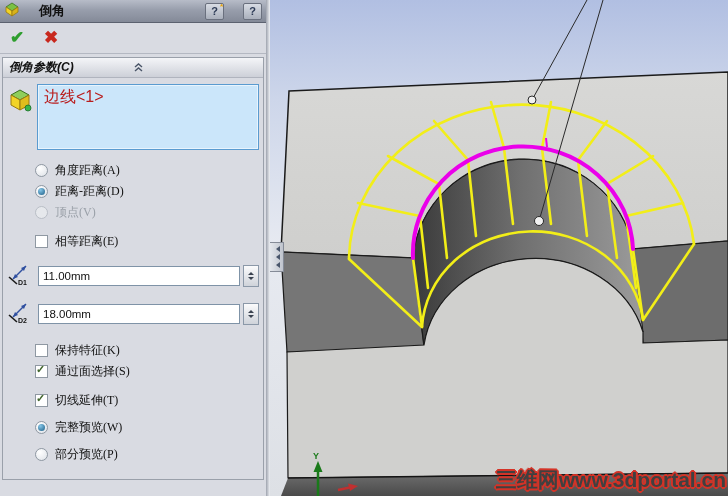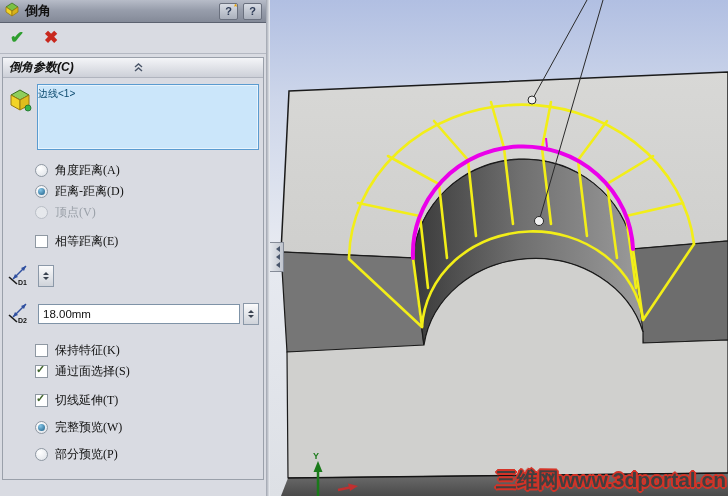--- a/index.html
+++ b/index.html
@@ -1,20 +1,20 @@
 <!DOCTYPE html>
 <html><head>
 <meta charset="utf-8">
 <style>
   html,body{margin:0;padding:0;}
   body{width:728px;height:496px;overflow:hidden;position:relative;
        font-family:"Liberation Sans","DejaVu Sans",sans-serif;background:#d9dbe2;}
   
   .pm{position:absolute;left:0;top:0;width:266px;height:496px;background:#d9dbe2;}
-  .pm-title{height:22px;display:flex;align-items:center;gap:5px;padding:0 4px;
+  .pm-title{height:22px;display:flex;align-items:center;gap:19px;padding:0 4px;
             background:linear-gradient(180deg,#b7bcc8 0%,#989eac 45%,#848a98 100%);
             border-bottom:1px solid #5c6270;}
   .pm-title-text{font-size:13px;font-weight:bold;color:#111;flex:1;}
   .tbtn{width:17px;height:15px;font-size:11px;font-weight:bold;color:#2c3a55;
         background:linear-gradient(180deg,#d8dce4,#aab0bc);border:1px solid #6a707e;
         border-radius:2px;display:flex;align-items:center;justify-content:center;line-height:1;position:relative;}
   .tbtn .star{color:#e8a000;font-size:8px;position:absolute;right:0px;top:-1px;}
   .pm-actions{height:30px;display:flex;align-items:center;gap:12px;padding-left:6px;
               border-bottom:1px solid #b4b8c2;}
   .abtn{border:none;background:transparent;font-size:17px;font-weight:bold;cursor:default;
@@ -23,21 +23,21 @@
   .abtn.cancel{color:#c8281e;}
   .group{margin:3px 2px 0 2px;border:1px solid #9aa0aa;background:#d9dbe2;}
   .group-header{height:19px;display:flex;align-items:center;padding:0 6px;
                 background:linear-gradient(180deg,#f4f5f8,#cdd0d8);
                 border-bottom:1px solid #b0b4be;font-size:12px;font-weight:bold;color:#111;}
   .group-header span{flex:1;font-style:italic;}
   .chev svg{display:block;}
   .sel-row{display:flex;align-items:flex-start;gap:4px;margin:6px 4px 4px 4px;}
   .edge-icon{flex:none;margin-top:2px;}
   .sel-box{flex:1;height:60px;background:#cbe6fa;border:1px solid #5a9bd0;
-           box-shadow:inset 0 0 0 1px #e8f4fd;font-size:10px;color:#0c4a6e;padding:2px 0;}
+           box-shadow:inset 0 0 0 1px #e8f4fd;font-size:16px;color:#b91c1c;padding:2px 6px;}
   .row{display:flex;align-items:center;gap:7px;height:21px;margin-left:32px;font-size:12px;color:#111;font-family:Liberation Serif, serif;}
   .row.dim{color:#9aa0a8;}
   .rad{width:11px;height:11px;border:1px solid #8f98a2;border-radius:50%;flex:none;
        background:radial-gradient(circle at 35% 30%,#ffffff,#dde1e7);position:relative;}
   .rad.on::after{content:"";position:absolute;inset:2px;border-radius:50%;
        background:radial-gradient(circle at 35% 30%,#86c6e8,#1d5e86);}
   .rad.dis{border-color:#b9bec6;background:#e6e8ec;}
   .cb{width:11px;height:11px;border:1px solid #8f98a2;background:#fff;flex:none;position:relative;}
   .cb.on::after{content:"✓";position:absolute;left:0px;top:-3px;font-size:11px;font-weight:bold;color:#44682f;}
   .drow{display:flex;align-items:center;margin:10px 4px 0 4px;gap:3px;}
@@ -139,20 +139,21 @@
     <div class="drow">
       <span class="dicon">
         <svg width="28" height="24">
           <line x1="2" y1="15" x2="10" y2="22" stroke="#1a1a1a" stroke-width="1.6"></line>
           <line x1="6" y1="17" x2="19" y2="4" stroke="#3050a0" stroke-width="1.5"></line>
           <polygon points="19,4 14,6 17,9" fill="#3050a0"></polygon>
           <polygon points="6,17 11,15 8,12" fill="#3050a0"></polygon>
           <text x="11" y="23" font-size="7" font-weight="bold" fill="#111">D1</text>
         </svg>
       </span>
+      <input class="field" readonly="" value="11.00mm" style="">
       <span class="spin">
           <i class="up"></i>
           <i class="dn"></i>
         </span>
     </div>
 
     <div class="drow">
       <span class="dicon">
         <svg width="28" height="24">
           <line x1="2" y1="15" x2="10" y2="22" stroke="#1a1a1a" stroke-width="1.6"></line>

